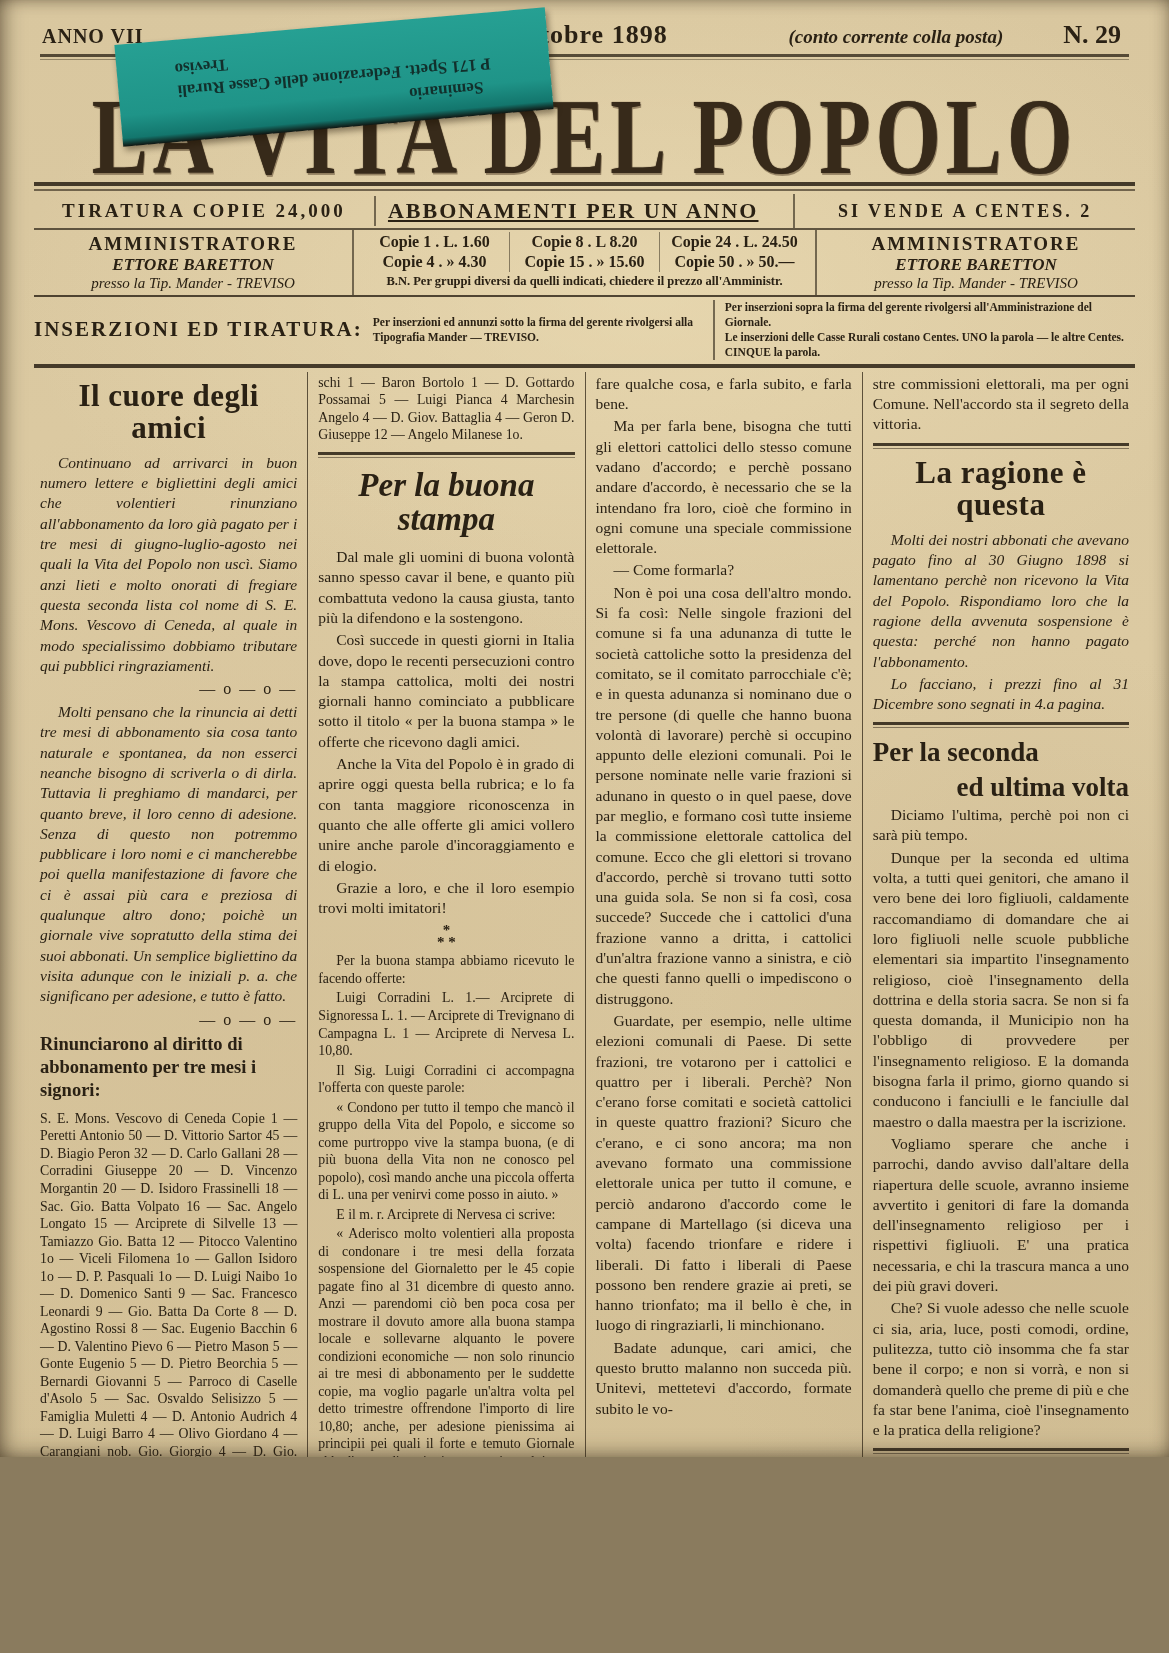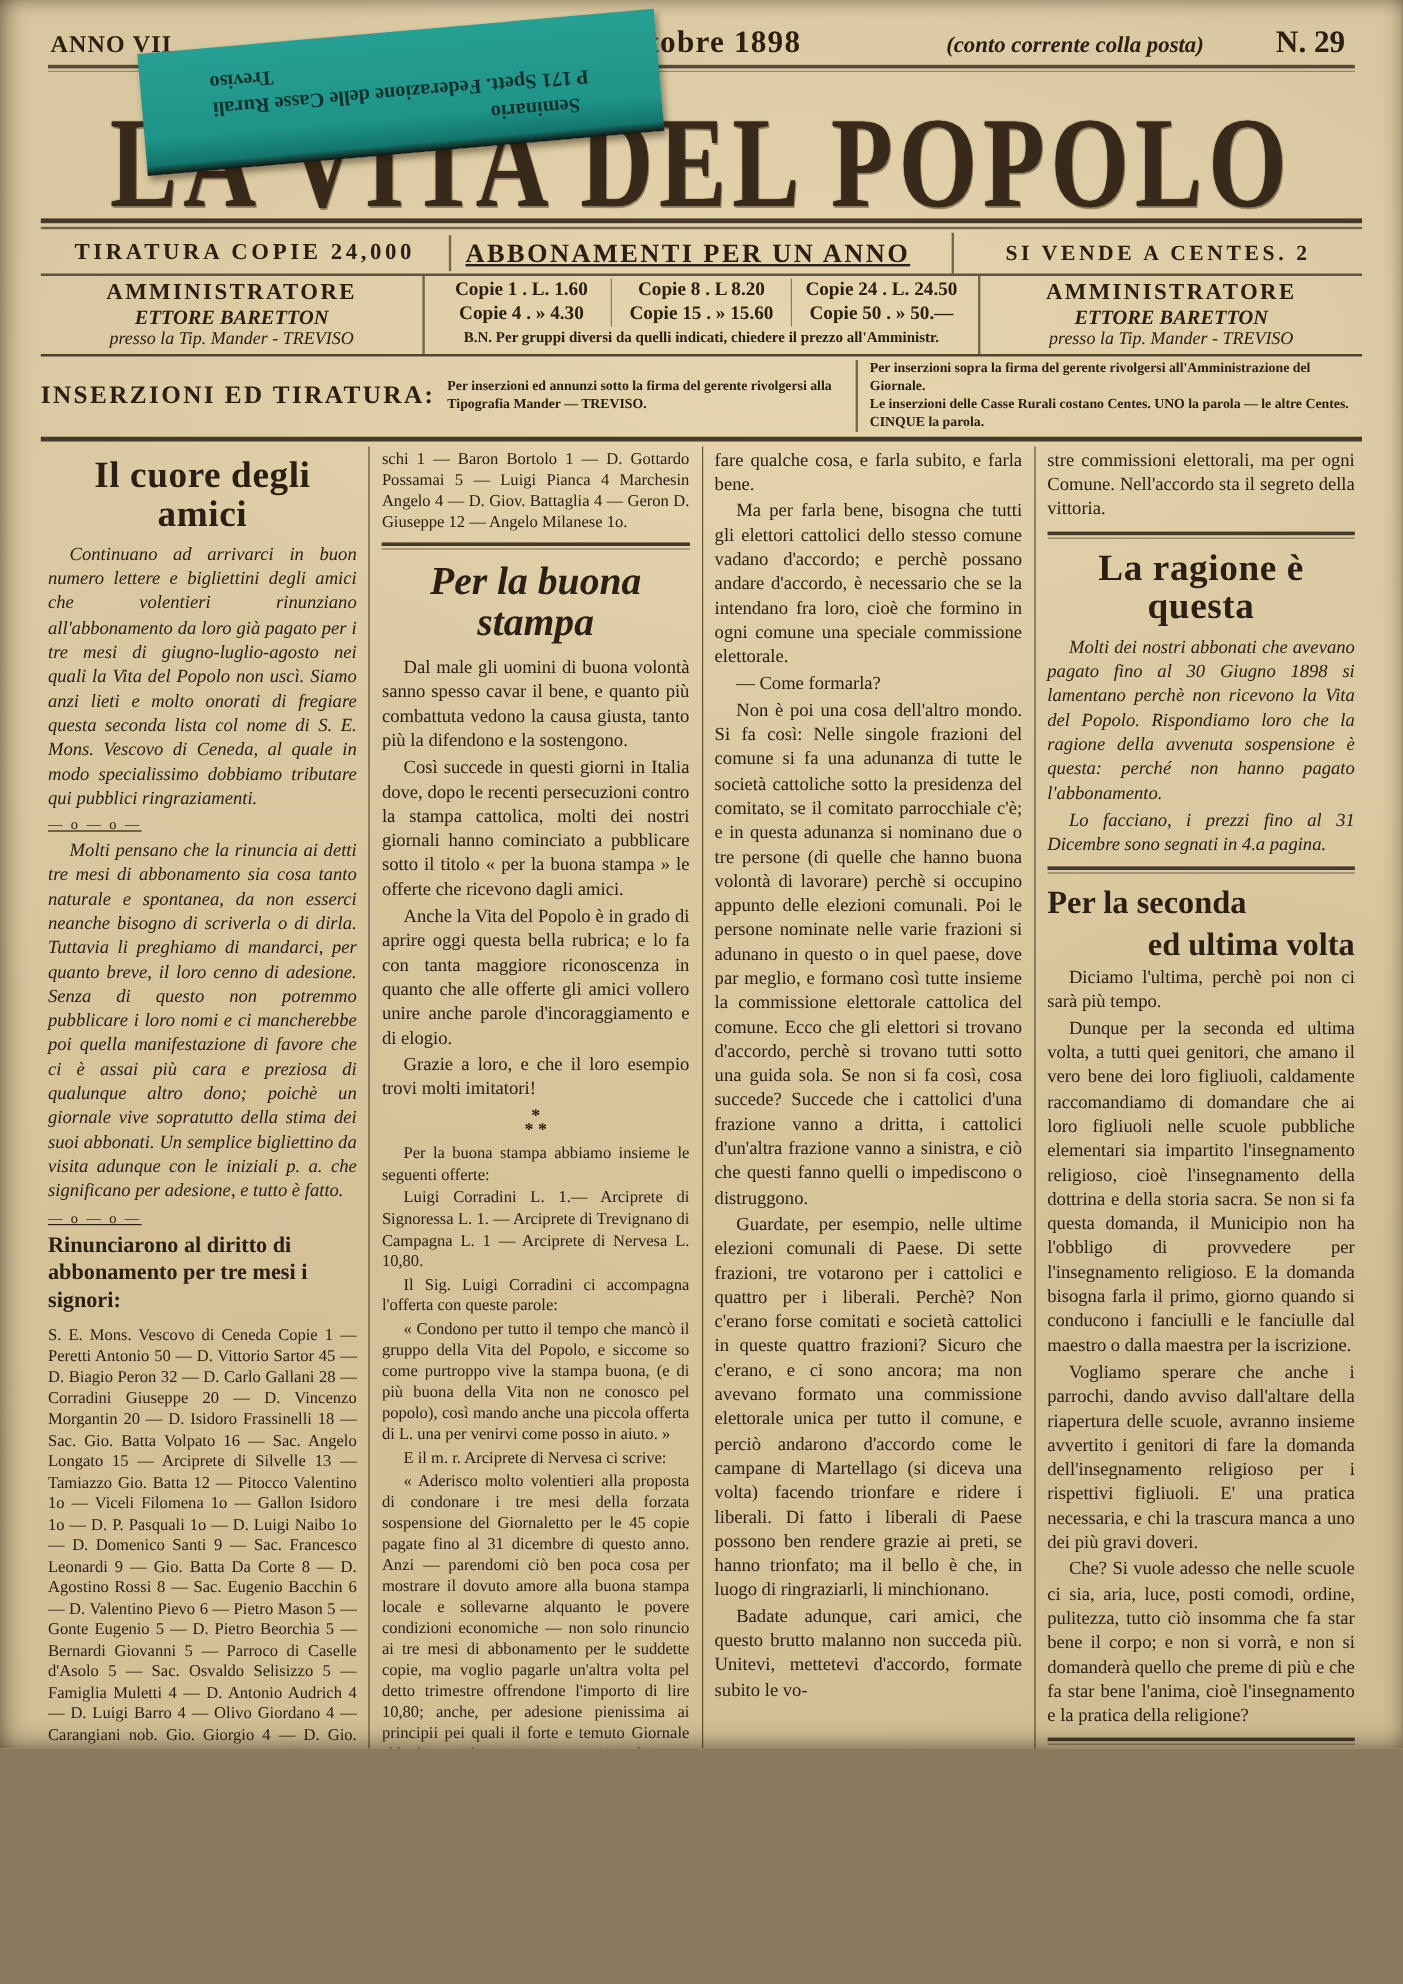--- a/index.html
+++ b/index.html
@@ -69,21 +69,21 @@
   .ins-left{font-size:11.5px;font-weight:bold;width:330px;padding-right:10px;line-height:1.3;}
   .ins-right{font-size:11.5px;font-weight:bold;border-left:2px solid rgba(42,33,20,.6);padding-left:10px;line-height:1.3;flex:1;}
   
   .body-cols{display:flex;margin:4px 30px 0 30px;}
   .col{width:25%;box-sizing:border-box;padding:2px 10px 0 10px;height:1352px;overflow:hidden;}
   .col + .col{border-left:1px solid rgba(48,38,22,.75);}
   .para{font-size:15.5px;line-height:1.31;text-align:justify;text-indent:18px;margin:0 0 2px 0;}
   .para.it{font-style:italic;}
   .para.small{font-size:13.8px;line-height:1.27;}
   .para.noindent{text-indent:0;}
-  .sep-o{text-align:left;font-size:12px;letter-spacing:2px;margin:4px 0;text-decoration:underline;}
+  .sep-o{text-align:right;font-size:16px;letter-spacing:2px;margin:4px 0;}
   .asterism{text-align:center;font-size:15px;line-height:.8;margin:6px 0 4px 0;font-weight:bold;}
   .h-main{font-size:31px;font-weight:bold;text-align:center;margin:6px 0 8px 0;letter-spacing:.5px;line-height:1.05;}
   .h-italic{font-size:33px;font-weight:bold;font-style:italic;text-align:center;margin:10px 0 10px 0;line-height:1.05;}
   .subhead-bold{font-size:18.5px;font-weight:bold;line-height:1.25;margin:4px 0 8px 0;}
   .sig{font-size:14.5px;}
   .sig.center{text-align:center;}
   .sig.right{text-align:right;font-style:italic;}
   .rule-art{border-top:3px solid rgba(42,33,20,.85);border-bottom:1px solid rgba(42,33,20,.5);height:2px;margin:8px 0;}
   .h2line{font-size:27px;font-weight:bold;line-height:1.2;margin:2px 0;}
   .h2line.l2{text-align:right;}
@@ -174,21 +174,21 @@
       <div class="rule-art"></div>
       <div class="h-italic">Per la buona stampa</div>
       <p class="para">Dal male gli uomini di buona volontà sanno spesso cavar il bene, e quanto più combattuta vedono la causa giusta, tanto più la difendono e la sostengono.</p>
       <p class="para">Così succede in questi giorni in Italia dove, dopo le recenti persecuzioni contro la stampa cattolica, molti dei nostri giornali hanno cominciato a pubblicare sotto il titolo « per la buona stampa » le offerte che ricevono dagli amici.</p>
       <p class="para">Anche la Vita del Popolo è in grado di aprire oggi questa bella rubrica; e lo fa con tanta maggiore riconoscenza in quanto che alle offerte gli amici vollero unire anche parole d'incoraggiamento e di elogio.</p>
       <p class="para">Grazie a loro, e che il loro esempio trovi molti imitatori!</p>
       <div class="asterism">
         <div>*</div>
         <div>* *</div>
       </div>
-      <p class="para small">Per la buona stampa abbiamo insieme le seguenti offerte:</p>
+      <p class="para small">Per la buona stampa abbiamo ricevuto le facendo offerte:</p>
       <p class="para small">Luigi Corradini L. 1.— Arciprete di Signoressa L. 1. — Arciprete di Trevignano di Campagna L. 1 — Arciprete di Nervesa L. 10,80.</p>
       <p class="para small">Il Sig. Luigi Corradini ci accompagna l'offerta con queste parole:</p>
       <p class="para small">« Condono per tutto il tempo che mancò il gruppo della Vita del Popolo, e siccome so come purtroppo vive la stampa buona, (e di più buona della Vita non ne conosco pel popolo), così mando anche una piccola offerta di L. una per venirvi come posso in aiuto. »</p>
       <p class="para small">E il m. r. Arciprete di Nervesa ci scrive:</p>
       <p class="para small">« Aderisco molto volentieri alla proposta di condonare i tre mesi della forzata sospensione del Giornaletto per le 45 copie pagate fino al 31 dicembre di questo anno. Anzi — parendomi ciò ben poca cosa per mostrare il dovuto amore alla buona stampa locale e sollevarne alquanto le povere condizioni economiche — non solo rinuncio ai tre mesi di abbonamento per le suddette copie, ma voglio pagarle un'altra volta pel detto trimestre offrendone l'importo di lire 10,80; anche, per adesione pienissima ai principii pei quali il forte e temuto Giornale ebbe l'onore di venire in tante guise colpito.</p>
       <div class="sig">Gradisca, ecc.</div>
       <div class="sig center">Commissioni</div>
       <div class="sig right">D. Vittorio Sartor Par. »</div>
       <div class="rule-art"></div>
       <div class="h-main">Commissioni elettorali</div>

